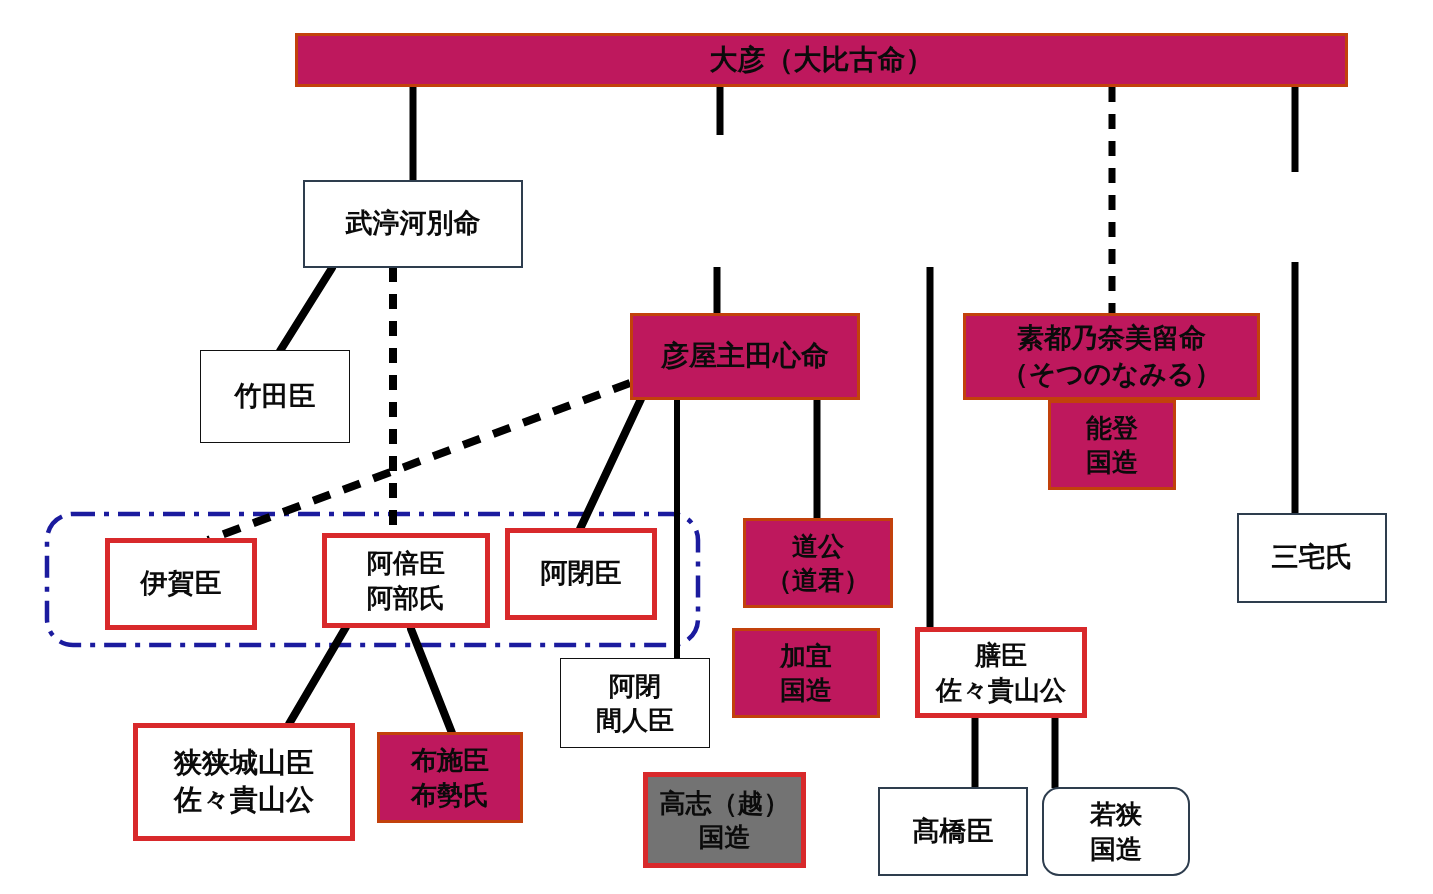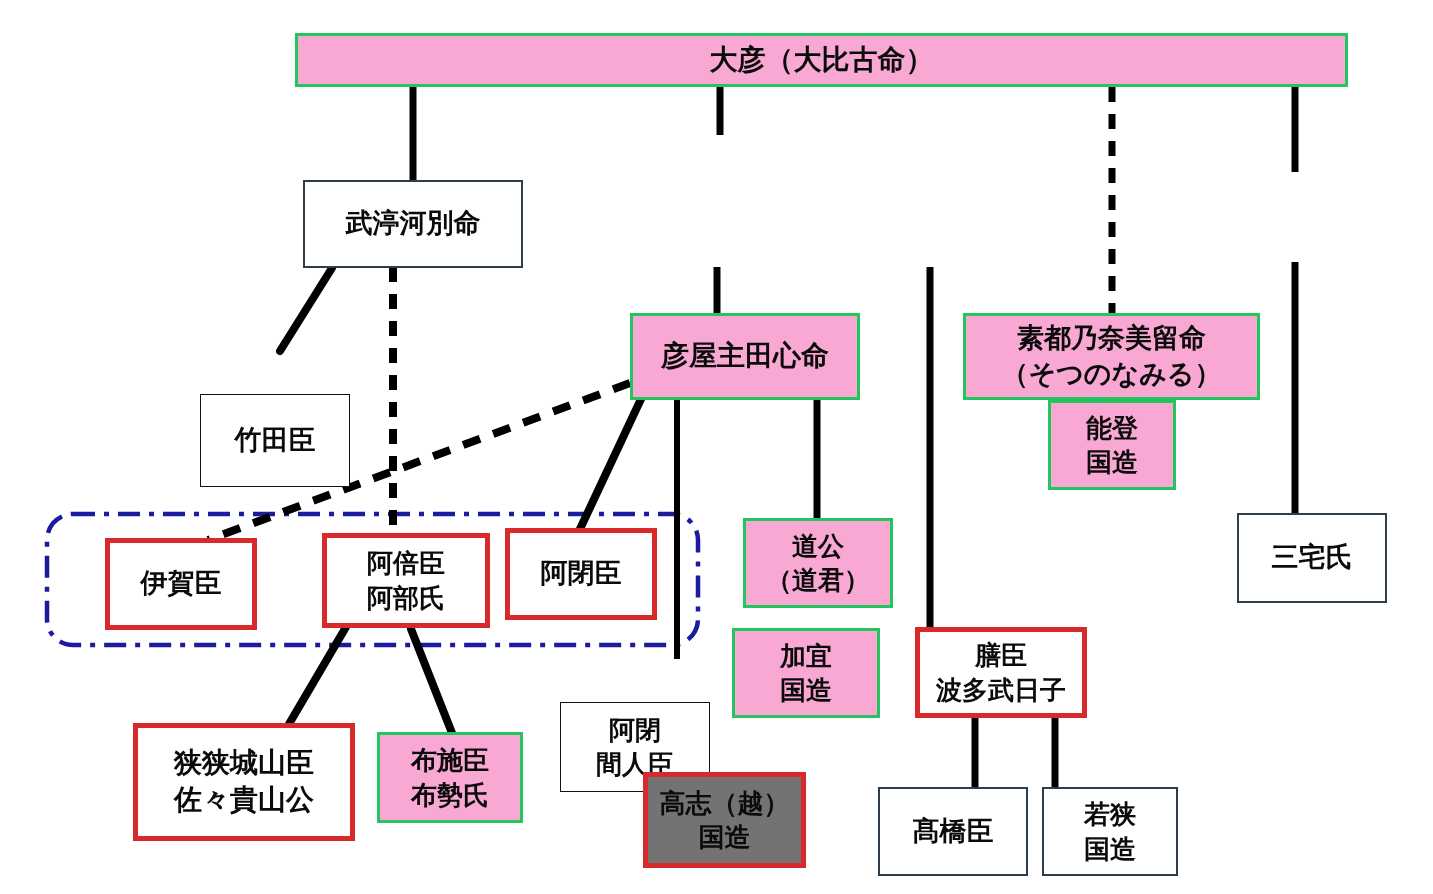--- a/index.html
+++ b/index.html
@@ -6,23 +6,23 @@
   #canvas{
     position:relative;width:1433px;height:894px;background:#ffffff;
     font-family:"Liberation Sans","DejaVu Sans",sans-serif;overflow:hidden;
   }
   #edges{position:absolute;left:0;top:0;width:1433px;height:894px;}
   .node{
     position:absolute;box-sizing:border-box;display:flex;align-items:center;justify-content:center;
     text-align:center;font-weight:bold;color:#0b0b0b;white-space:pre-line;line-height:1.32;
     background:#ffffff;
   }
-  .cream{background:#f9a8d4;border:3px solid #22c55e;}
+  .cream{background:#be185d;border:3px solid #c2410c;}
   .whitebox{background:#ffffff;border:2.5px solid #2e3d4e;}
-  .thinbox{background:#ffffff;border:1.5px solid #111111;margin-top:44px;}
+  .thinbox{background:#ffffff;border:1.5px solid #111111;}
   .redbox{background:#ffffff;border:5px solid #D8292B;}
   .redcream{background:#737373;border:5px solid #D8292B;}
   .fs28{font-size:28px;}
   .fs27{font-size:27px;}
   .fs26{font-size:26px;}
 </style>
 </head>
 <body>
 
 <div id="canvas">
@@ -62,26 +62,26 @@
   <div class="node whitebox fs27" style="left:1237px;top:513px;width:150px;height:90px;">三宅氏</div>
   <div class="node redbox fs27" style="left:105px;top:538px;width:152px;height:92px;">伊賀臣</div>
   <div class="node redbox fs26" style="left:322px;top:533px;width:168px;height:95px;">阿倍臣
 阿部氏</div>
   <div class="node redbox fs27" style="left:505px;top:528px;width:152px;height:92px;">阿閉臣</div>
   <div class="node cream fs26" style="left:743px;top:518px;width:150px;height:90px;">道公
 （道君）</div>
   <div class="node cream fs26" style="left:732px;top:628px;width:148px;height:90px;">加宜
 国造</div>
   <div class="node redbox fs26" style="left:915px;top:627px;width:172px;height:91px;">膳臣
-波多武日子</div>
+佐々貴山公</div>
   <div class="node thinbox fs26" style="left:560px;top:658px;width:150px;height:90px;">阿閉
 間人臣</div>
   <div class="node redcream fs26" style="left:643px;top:772px;width:163px;height:96px;">高志（越）
 国造</div>
   <div class="node redbox fs28" style="left:133px;top:723px;width:222px;height:118px;">狭狭城山臣
 佐々貴山公</div>
   <div class="node cream fs26" style="left:377px;top:732px;width:146px;height:91px;text-align:center;">布施臣
 布勢氏</div>
   <div class="node whitebox fs27" style="left:878px;top:787px;width:150px;height:89px;">髙橋臣</div>
-  <div class="node whitebox fs26" style="left:1042px;top:787px;width:136px;height:89px;">若狭
+  <div class="node whitebox fs26" style="left:1042px;top:787px;width:148px;height:89px;border-radius:17px;">若狭
 国造</div>
 
 </div>
 
 </body></html>

